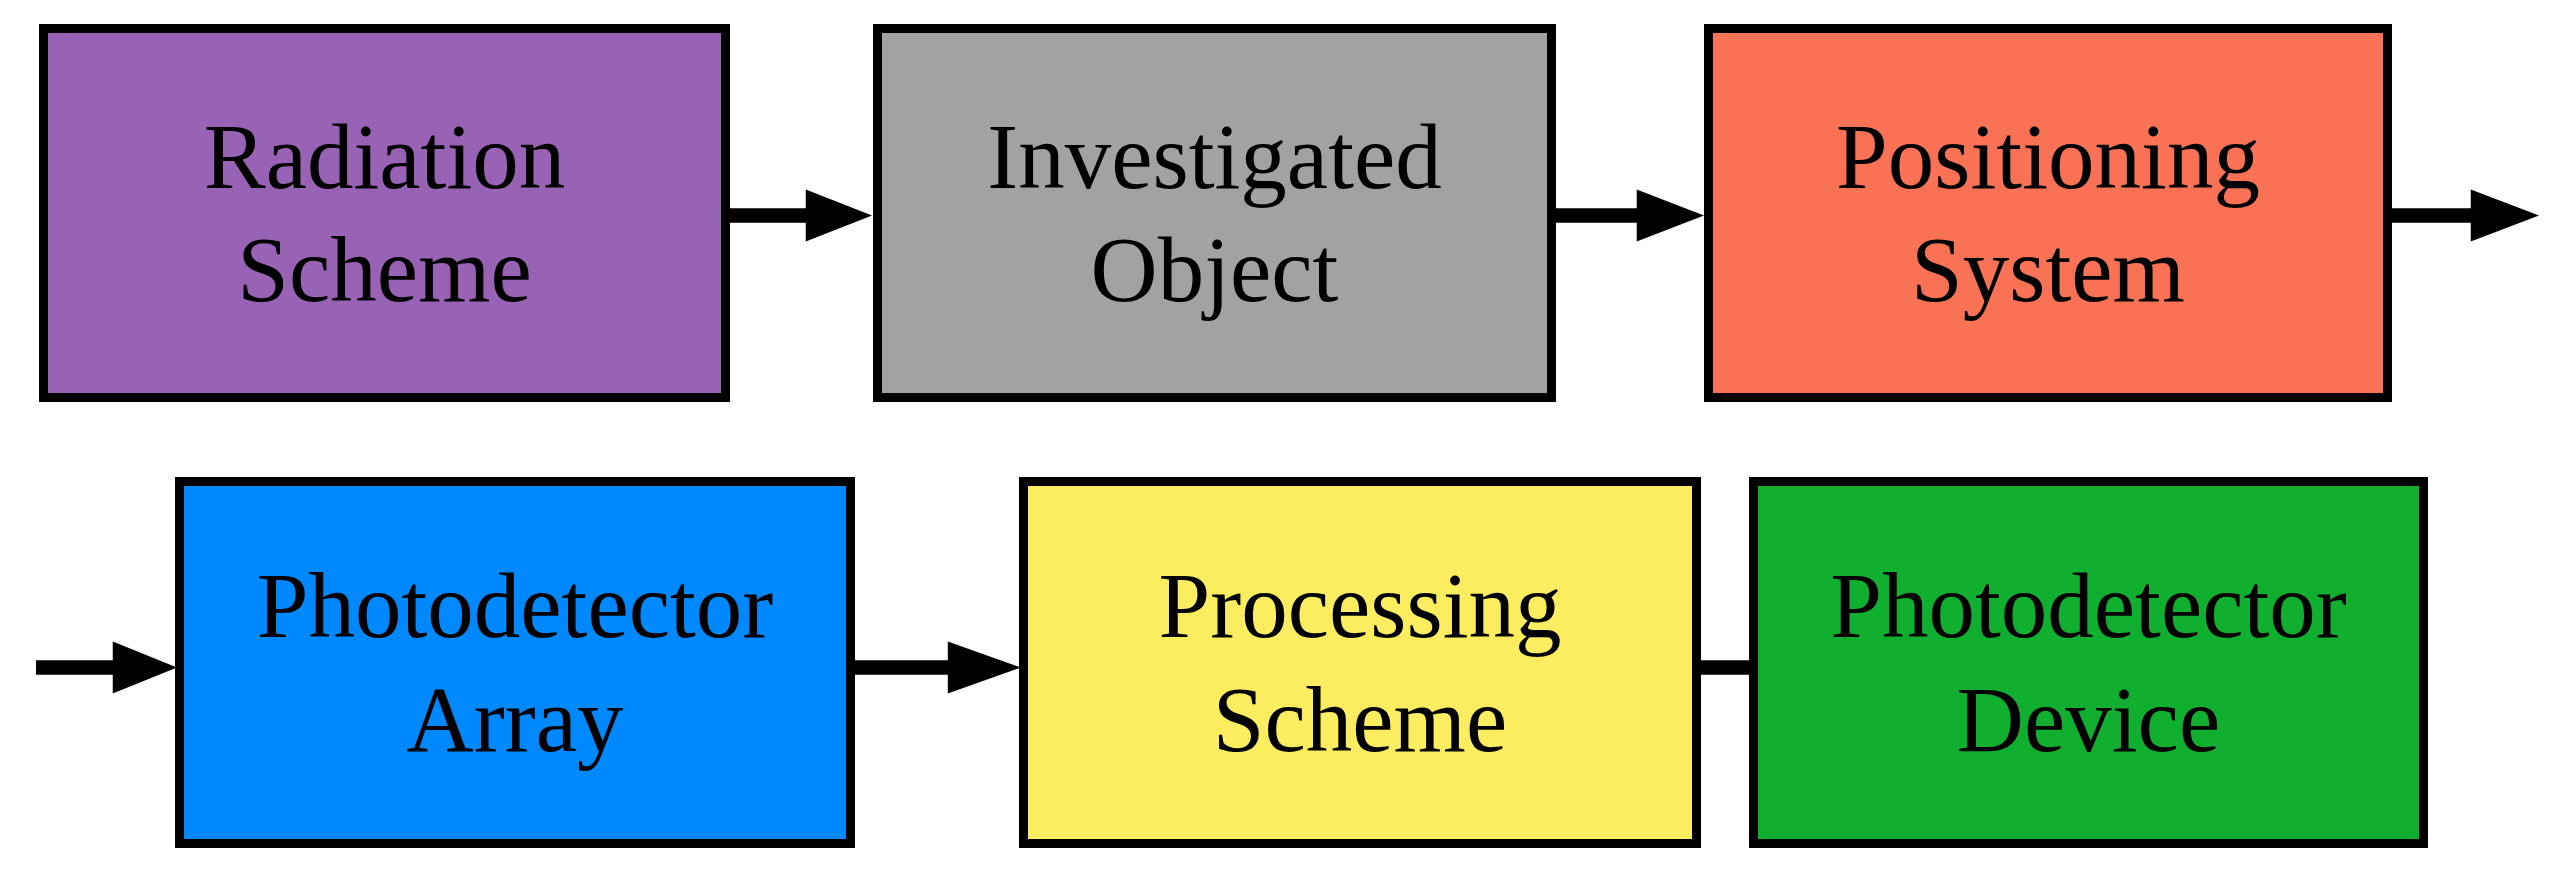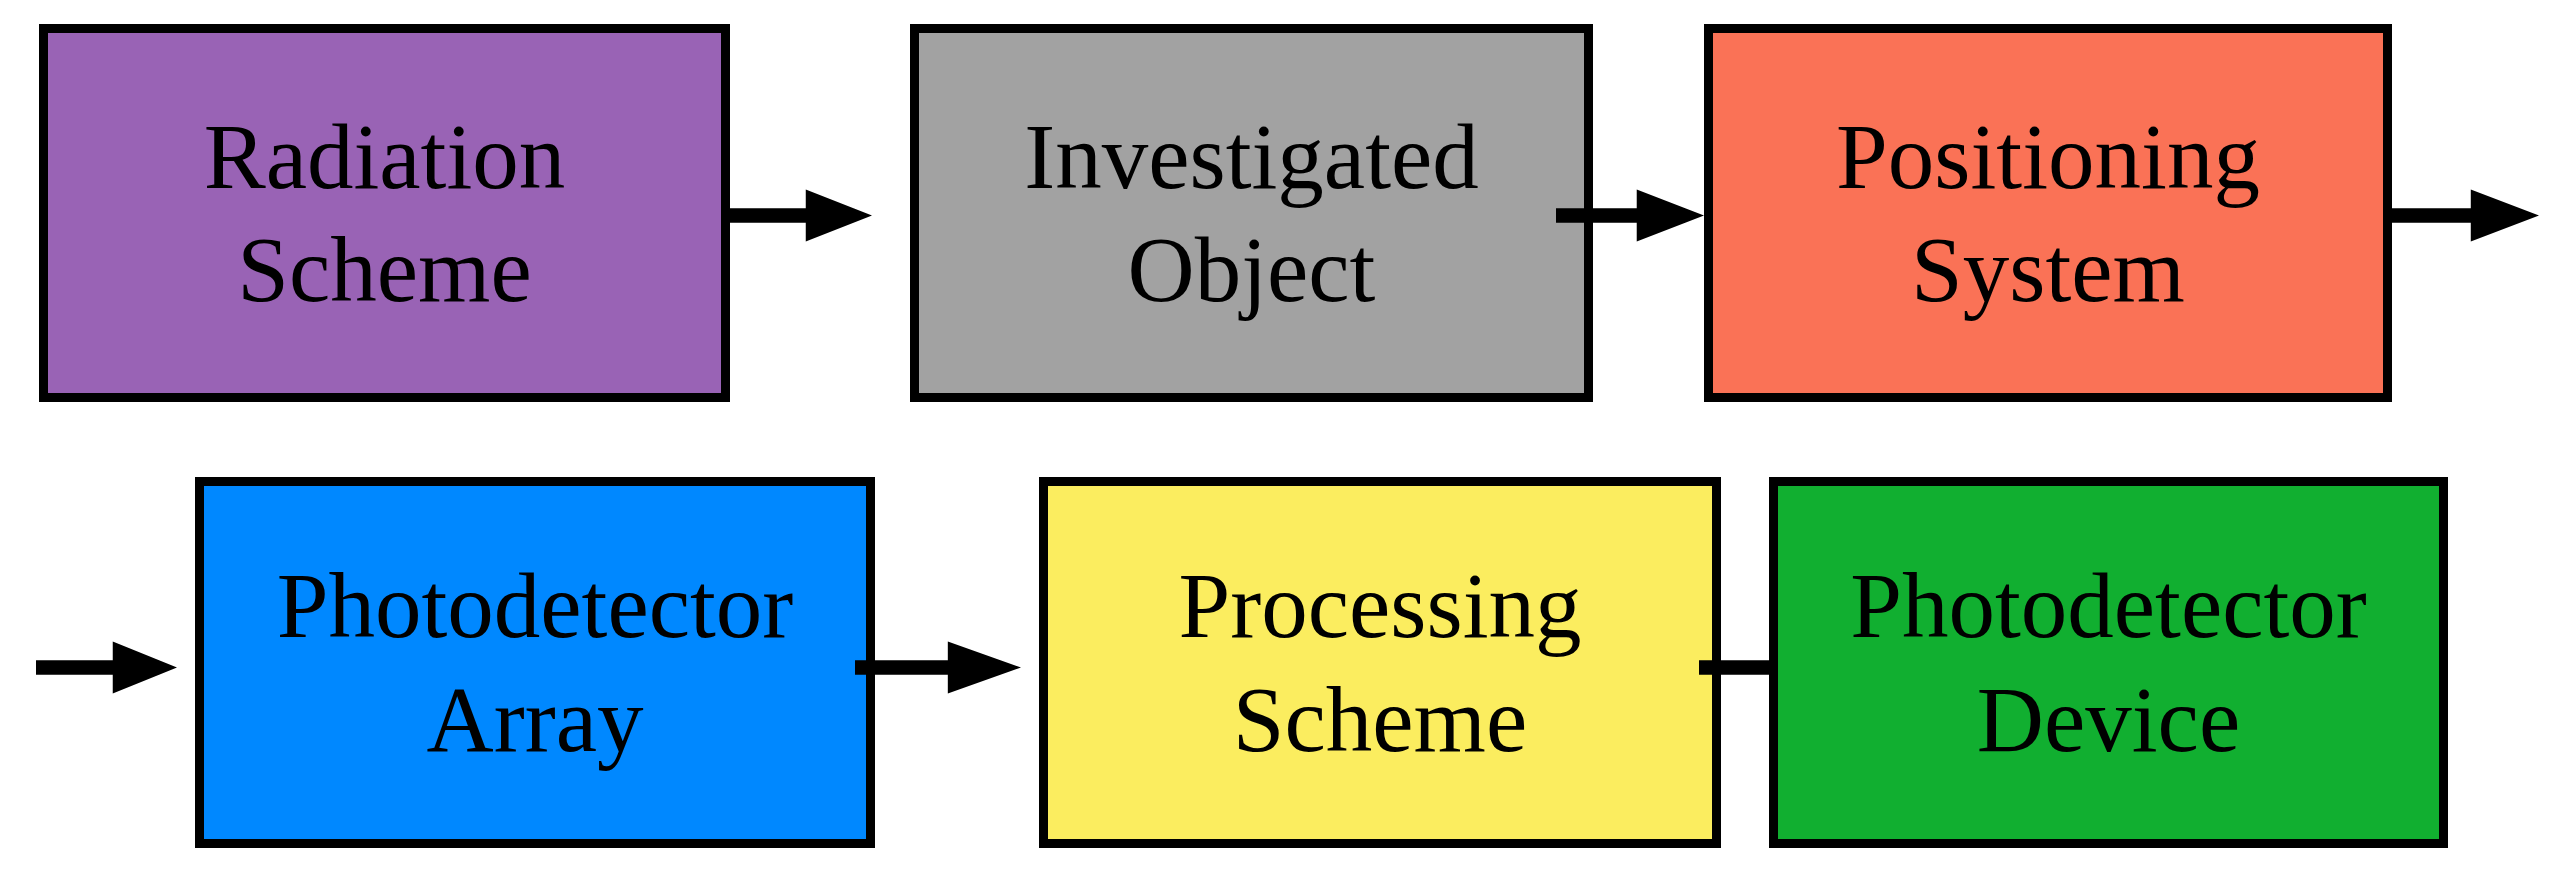--- a/index.html
+++ b/index.html
@@ -32,24 +32,24 @@
     font-weight: 400;
     text-align: center;
     letter-spacing: 0px;
     white-space: nowrap;
   }
   .node .line {
     display: block;
   }
   
   .row-top { top: 24px; height: 378px; }
-  .row-bottom { top: 477px; height: 371px; margin-left: 20px; }
+  .row-bottom { top: 477px; height: 371px; }
 
   .n-radiation   { left: 39px;   width: 691px; }
-  .n-object      { left: 910px;  width: 683px; }
+  .n-object      { left: 873px;  width: 683px; }
   .n-positioning { left: 1704px; width: 688px; }
 
   .n-photodetector { left: 175px;  width: 680px; }
   .n-processing    { left: 1019px; width: 682px; }
   .n-visualization { left: 1749px; width: 679px; }
 
   
   .arrow {
     position: absolute;
     height: 81px;

